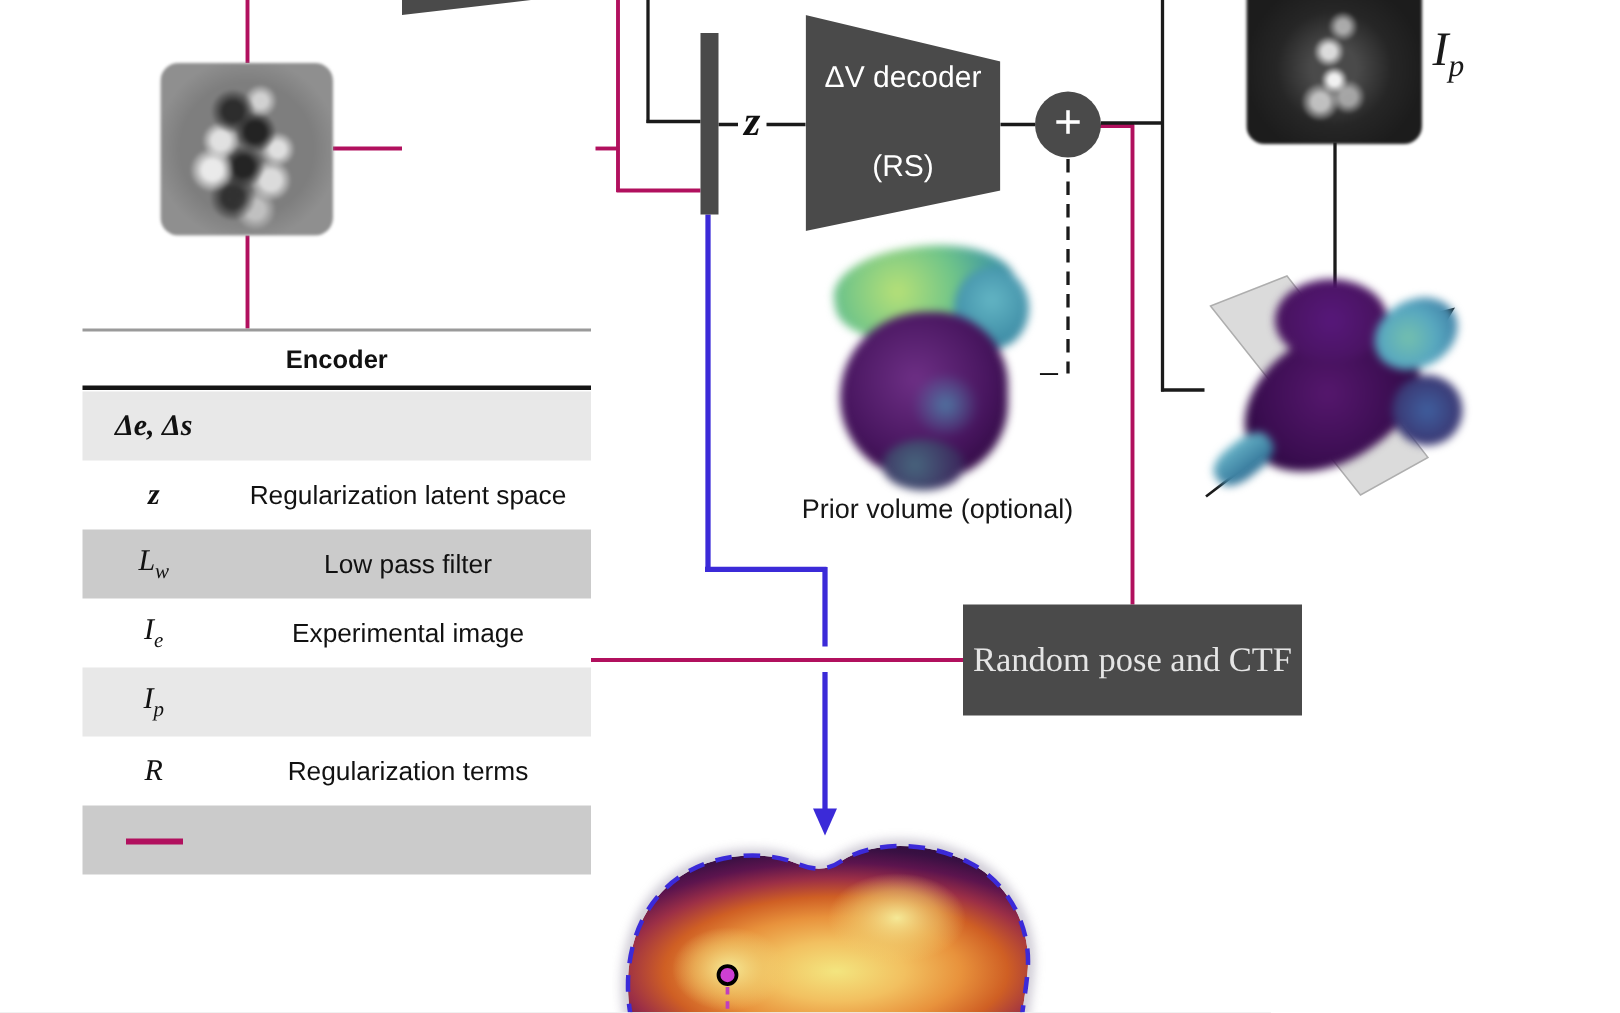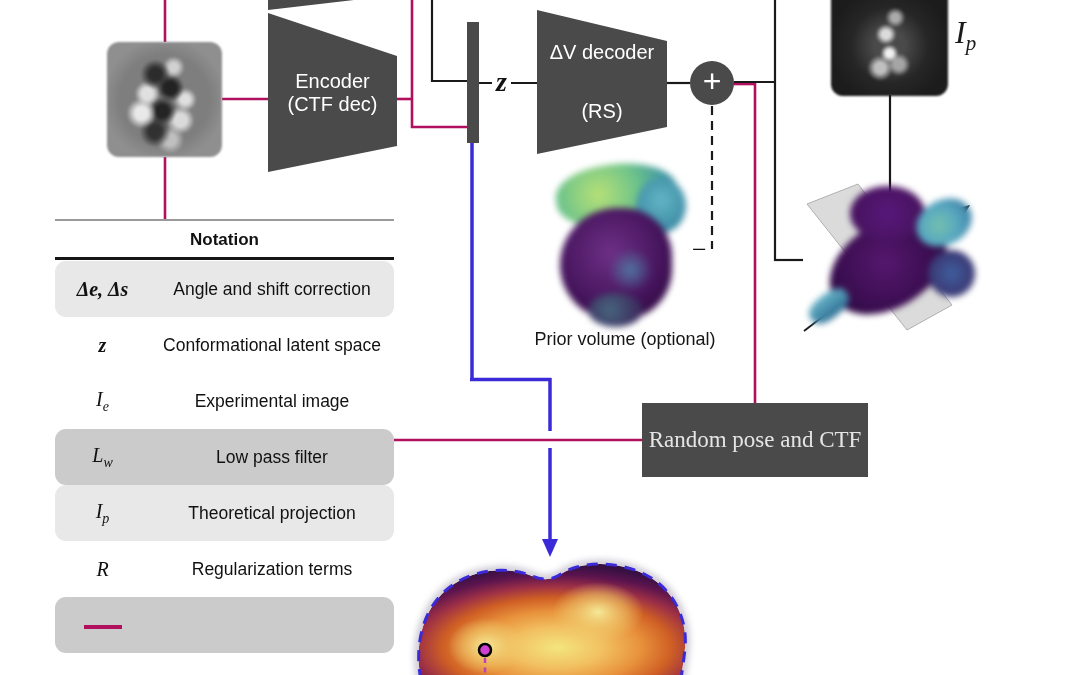--- a/index.html
+++ b/index.html
@@ -84,21 +84,21 @@
   .posed .r5{left:133px;top:72px;width:47px;height:47px;border-radius:50%;
     background:radial-gradient(circle, #3f5f9e, #39306b 80%);}
   .blob div{position:absolute;}
 
   
   .table{left:55px;top:219px;width:339px;color:#111;}
   .t-topline{left:0;top:0;width:339px;height:2px;background:#9a9a9a;}
   .t-header{left:0;top:11px;width:339px;text-align:center;font-size:17px;font-weight:bold;}
   .t-blackline{left:0;top:38px;width:339px;height:3px;background:#151515;}
   .t-rows{left:0;top:42px;width:339px;}
-  .t-row{display:flex;align-items:center;height:56px;border-radius:11px;}
+  .t-row{display:flex;align-items:center;height:46px;}
   .t-sym{width:95px;text-align:center;font-family:"Liberation Serif",serif;font-style:italic;
          font-size:20px;}
   .t-sym sub{font-size:14px;font-style:italic;}
   .t-row.bold .t-sym{font-weight:bold;}
   .t-desc{flex:1;text-align:center;font-size:17.5px;font-family:"Liberation Sans",sans-serif;}
   .bg-a{background:#e8e8e8;}
   .bg-b{background:#cbcbcb;}
   .swatch{display:inline-block;width:38px;height:4px;background:#b1105e;vertical-align:middle;}
 </style>
 </head>
@@ -140,24 +140,20 @@
       <path d="M550 378 V431"></path>
       <path d="M550 448 V540"></path>
     </g>
     <polygon points="550,557 542,539 558,539" fill="#3b2ad8"></polygon>
   </svg>
 
   <div class="abs shape wedge"></div>
 
   <div class="abs exp-img"></div>
 
-  <div class="abs shape trap enc">
-    <div>Encoder</div>
-    <div>(CTF dec)</div>
-  </div>
 
   <div class="abs shape zbar"></div>
   <div class="abs zlabel">z</div>
 
   <div class="abs shape trap dec">
     <div>ΔV decoder</div>
     <div>(RS)</div>
   </div>
 
   <div class="abs shape plus-circle">
@@ -186,42 +182,40 @@
     <div class="r4"></div>
     <div class="r5"></div>
   </div>
 
   <div class="abs shape rand-box">
     <span>Random pose and CTF</span>
   </div>
 
   <div class="abs table">
     <div class="abs t-topline"></div>
-    <div class="abs t-header">Notation</div>
+    <div class="abs t-header">Encoder</div>
     <div class="abs t-blackline"></div>
     <div class="abs t-rows">
       <div class="t-row bold bg-a">
         <div class="t-sym">Δe, Δs</div>
-        <div class="t-desc">Angle and shift correction</div>
       </div>
       <div class="t-row bold">
         <div class="t-sym">z</div>
-        <div class="t-desc">Conformational latent space</div>
+        <div class="t-desc">Regularization latent space</div>
+      </div>
+      <div class="t-row bg-b">
+        <div class="t-sym"><span>L</span><sub>w</sub></div>
+        <div class="t-desc">Low pass filter</div>
       </div>
       <div class="t-row">
         <div class="t-sym"><span>I</span><sub>e</sub></div>
         <div class="t-desc">Experimental image</div>
       </div>
-      <div class="t-row bg-b">
-        <div class="t-sym"><span>L</span><sub>w</sub></div>
-        <div class="t-desc">Low pass filter</div>
-      </div>
       <div class="t-row bg-a">
         <div class="t-sym"><span>I</span><sub>p</sub></div>
-        <div class="t-desc">Theoretical projection</div>
       </div>
       <div class="t-row">
         <div class="t-sym">R</div>
         <div class="t-desc">Regularization terms</div>
       </div>
       <div class="t-row bg-b">
         <div class="t-sym"><span class="swatch"></span></div>
       </div>
     </div>
   </div>

